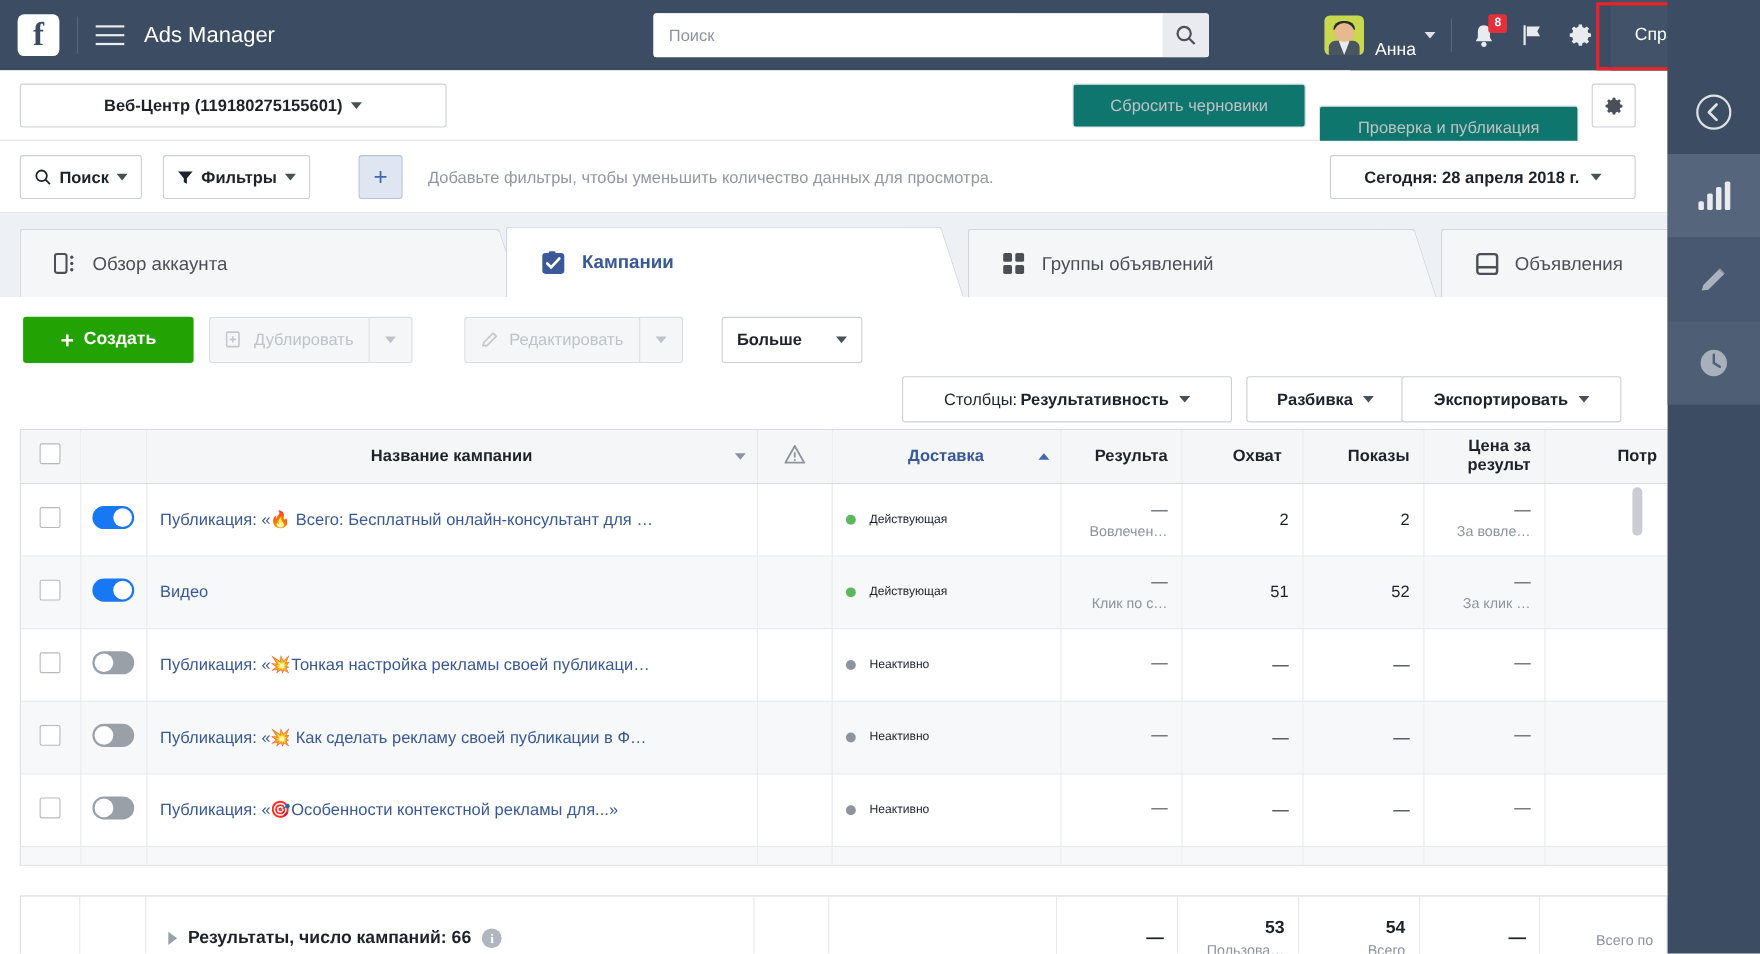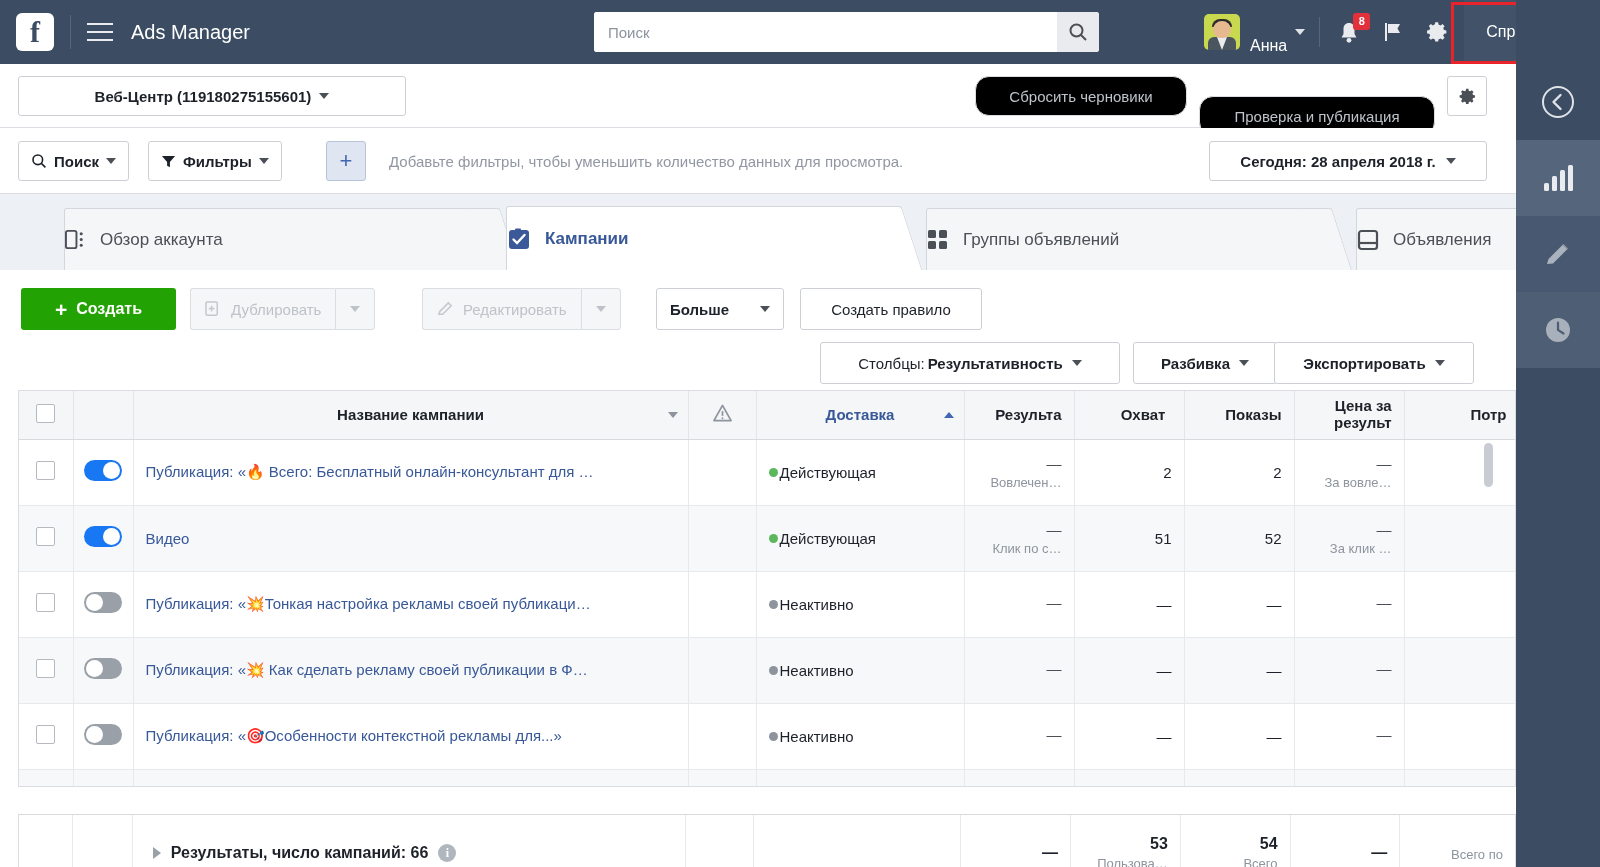--- a/index.html
+++ b/index.html
@@ -82,22 +82,22 @@
     position:absolute; left:0; top:64px; width:1228px; height:64px;
     background:#fff; border-bottom:1px solid #dcdee3;
   }
   #account-select {
     position:absolute; left:18px; top:12px; width:388px; height:40px;
     border:1px solid #ccd0d5; border-radius:3px; background:#fff;
     display:flex; align-items:center; justify-content:center; gap:8px; cursor:pointer;
     font-size:15px; color:#1d2129; font-weight:bold;
   }
   .btn-disabled {
-    position:absolute; top:12px; height:40px; border:1px solid #dadde1; border-radius:14px;
-    background:#000000; color:#bec3c9; font-size:15px;
+    position:absolute; top:12px; height:40px; border:1px solid #dadde1; border-radius:3px;
+    background:#0f766e; color:#bec3c9; font-size:15px;
     display:flex; align-items:center; justify-content:center; cursor:default;
   }
   #reset-drafts { left:975px; width:212px; }
   #review-publish { left:1199px; width:236px;margin-top:20px; }
   #gear-square {
     position:absolute; left:1447px; top:12px; width:40px; height:40px;
     border:1px solid #ccd0d5; border-radius:3px; background:#fff;
     display:flex; align-items:center; justify-content:center; cursor:pointer;
   }
 
@@ -130,25 +130,25 @@
   }
   .caret-dark { width:0;height:0;border-left:5px solid transparent;border-right:5px solid transparent;border-top:6px solid #4b4f56;}
 
   
   #tabs-strip {
     position:absolute; left:0; top:194px; width:1516px; height:76px;
     background:#edf0f4;
   }
   .tab {
     position:absolute; bottom:0; height:62px;
-    display:flex; align-items:center; gap:14px; 
+    display:flex; align-items:center; gap:14px; padding-left:30px;
     background:#f5f6f8; border:1px solid #d3d7dd; border-bottom:none;
     border-radius:3px 3px 0 0; cursor:pointer;
     transform: skewX(0deg);
-    font-size:17px; color:#4b4f56;margin-left:46px;
+    font-size:17px; color:#4b4f56;
   }
   .tab .tab-shape {
     position:absolute; right:-17px; top:-1px; bottom:0; width:34px;
     background:inherit; border-right:1px solid #d3d7dd; border-top:1px solid #d3d7dd;
     transform:skewX(18deg); border-radius:0 3px 0 0;
   }
   .tab.active { background:#fff; z-index:5; color:#385898; font-weight:bold; height:64px;}
   .tab.active .tab-shape { border-color:#d3d7dd; }
   #tab-0 { left:18px; width:430px; }
   #tab-1 { left:460px; width:390px; z-index:6;}
@@ -213,21 +213,21 @@
   .hdr-caret { position:absolute; right:10px; top:50%; transform:translateY(-50%);
                width:0;height:0;border-left:5px solid transparent;border-right:5px solid transparent;border-top:6px solid #8d949e;}
   .hdr-caret-up { position:absolute; right:10px; top:50%; transform:translateY(-50%);
                width:0;height:0;border-left:5px solid transparent;border-right:5px solid transparent;border-bottom:6px solid #4267b2;}
   .cbx { width:19px; height:19px; border:1px solid #b6b9bf; border-radius:2px; background:#fff; display:inline-block; cursor:pointer;}
   .toggle { width:38px; height:21px; border-radius:11px; position:relative; cursor:pointer; display:inline-block; }
   .toggle.on { background:#1877f2; }
   .toggle.off { background:#9aa0a8; }
   .toggle .knob { position:absolute; top:2px; width:17px; height:17px; border-radius:50%; background:#fff; }
   .toggle.on .knob { right:2px; } .toggle.off .knob { left:2px; }
-  .status { display:flex; align-items:center; gap:2px; font-size:15px; }
+  .status { display:flex; align-items:center; gap:13px; font-size:11px; }
   .dot { width:9px;height:9px;border-radius:50%; flex:0 0 auto;}
   .dot.active { background:#5cb85c; } .dot.inactive { background:#8d949e; }
   #vscroll {
     position:absolute; right:22px; top:52px; width:9px; height:44px; background:#c9cdd3; border-radius:5px;
   }
 
   
   #footer-row {
     position:absolute; left:18px; top:787px; width:1498px; height:78px;
     background:#fff; border:1px solid #dbdde1; border-top:1px solid #d8dade; display:flex;margin-top:27px;
@@ -426,21 +426,20 @@
     </div>
     <div class="arrow">
       <span class="caret-gray"></span>
     </div>
   </div>
 
   <div class="tbtn" id="btn-more">
     <span>Больше</span>
     <span class="caret-dark"></span>
   </div>
-  <div class="tbtn" id="btn-rule">Создать правило</div>
 
   <div class="tbtn" id="btn-columns">
     <span>Столбцы: </span>
     <b style="margin-left:-6px;">Результативность</b>
     <span class="caret-dark"></span>
   </div>
   <div class="tbtn" id="btn-breakdown">
     <span>Разбивка</span>
     <span class="caret-dark"></span>
   </div>

